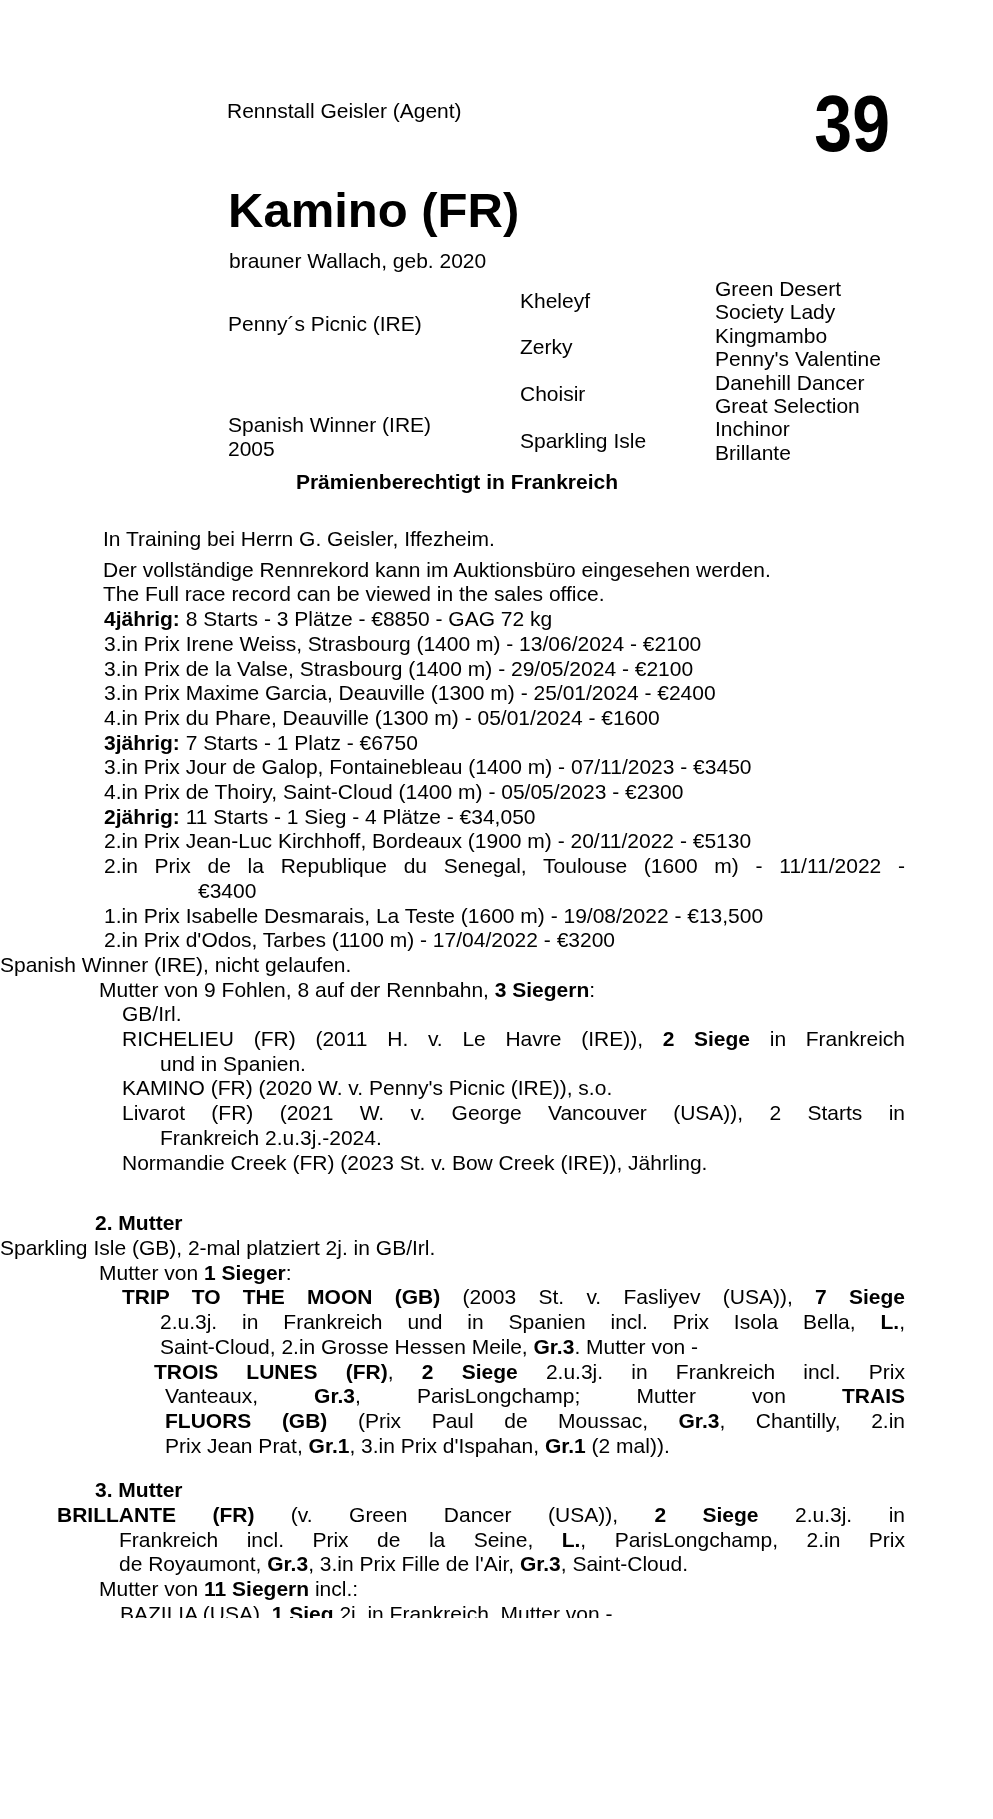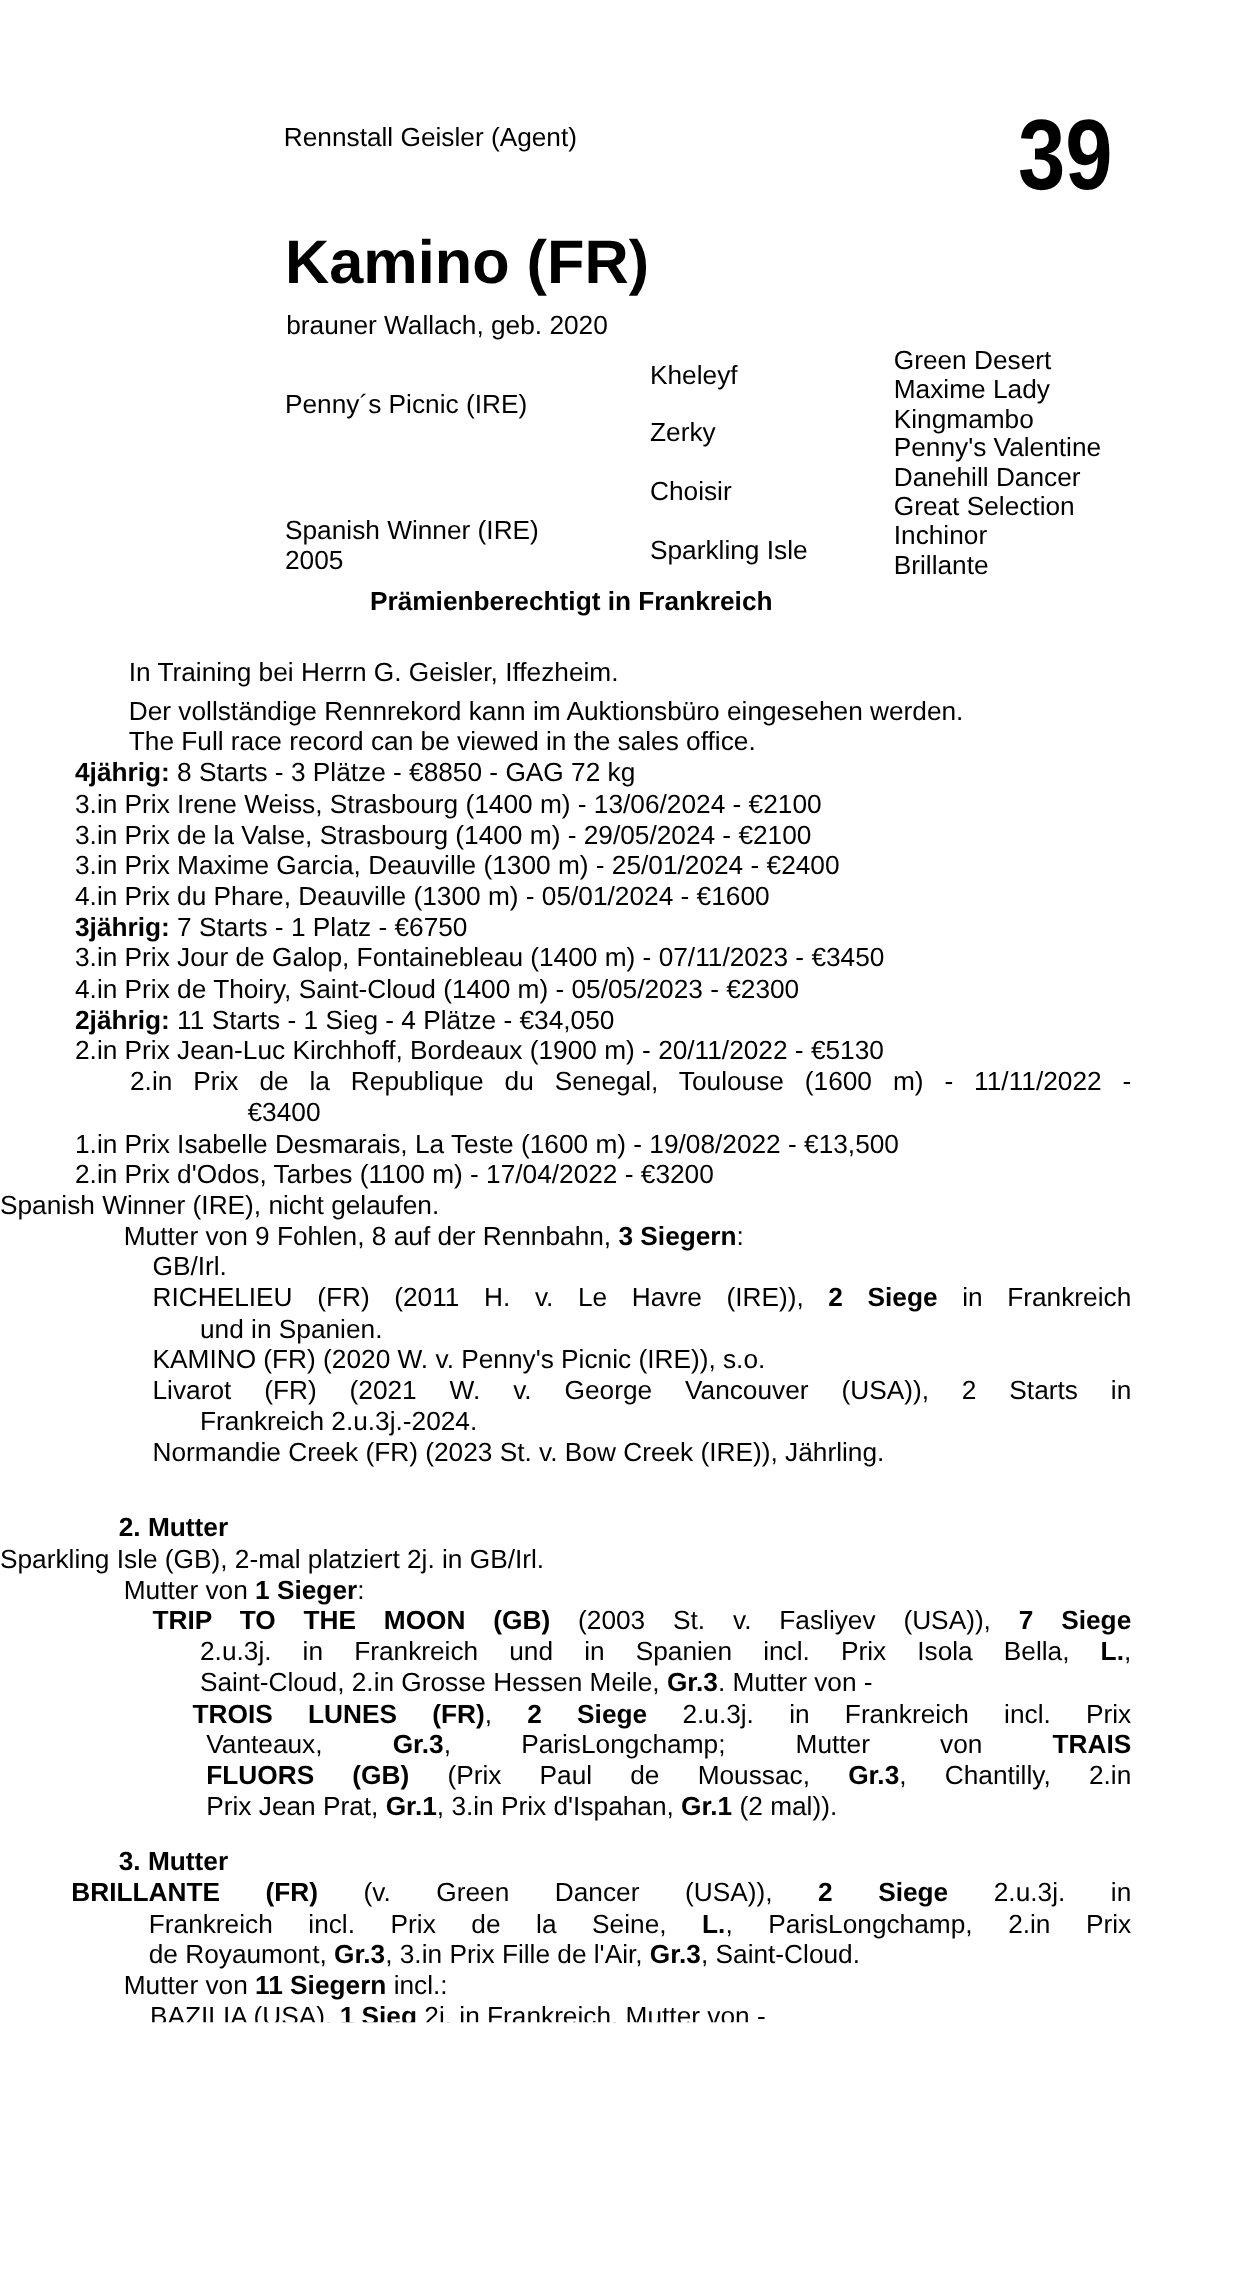--- a/index.html
+++ b/index.html
@@ -20,21 +20,21 @@
   .ped .c2a{grid-column:2;grid-row:1 / span 2;display:flex;align-items:center;}
   .ped .c2b{grid-column:2;grid-row:3 / span 2;display:flex;align-items:center;}
   .ped .c2c{grid-column:2;grid-row:5 / span 2;display:flex;align-items:center;}
   .ped .c2d{grid-column:2;grid-row:7 / span 2;display:flex;align-items:center;}
   .ped .c3{grid-column:3;}
   .premium{position:absolute;left:105px;top:470px;width:704px;text-align:center;font-weight:bold;}
   .flow{position:absolute;left:0;top:527px;width:993px;box-sizing:border-box;}
   .p{margin-right:88px;}
   .pl103{padding-left:103px;}
   .mt6{margin-top:6px;}
-  .race{padding-left:60px;}
+  .race{padding-left:104px;}
   .race-wrap{padding-left:198px;--fi:-94px;}
   .sec{padding-left:95px;font-weight:bold;}
   .mt24{margin-top:24px;}
   .mt36{margin-top:36px;}
   .mt20{margin-top:20px;}
   .damline{}
   .intro{padding-left:99px;}
   .prod1{padding-left:160px;--fi:-38px;}
   .prod1f{padding-left:122px;}
   .prod2{padding-left:165px;--fi:-11px;}
@@ -61,21 +61,21 @@
     <div class="c1a">Penny´s Picnic (IRE)</div>
     <div class="c1b">
       <div>Spanish Winner (IRE)</div>
       <div>2005</div>
     </div>
     <div class="c2a">Kheleyf</div>
     <div class="c2b">Zerky</div>
     <div class="c2c">Choisir</div>
     <div class="c2d">Sparkling Isle</div>
     <div class="c3" style="grid-row:1">Green Desert</div>
-    <div class="c3" style="grid-row:2">Maxime Lady</div>
+    <div class="c3" style="grid-row:2">Society Lady</div>
     <div class="c3" style="grid-row:3">Kingmambo</div>
     <div class="c3" style="grid-row:4">Penny's Valentine</div>
     <div class="c3" style="grid-row:5">Danehill Dancer</div>
     <div class="c3" style="grid-row:6">Great Selection</div>
     <div class="c3" style="grid-row:7">Inchinor</div>
     <div class="c3" style="grid-row:8">Brillante</div>
   </div>
 
   <div class="premium">Prämienberechtigt in Frankreich</div>
 

